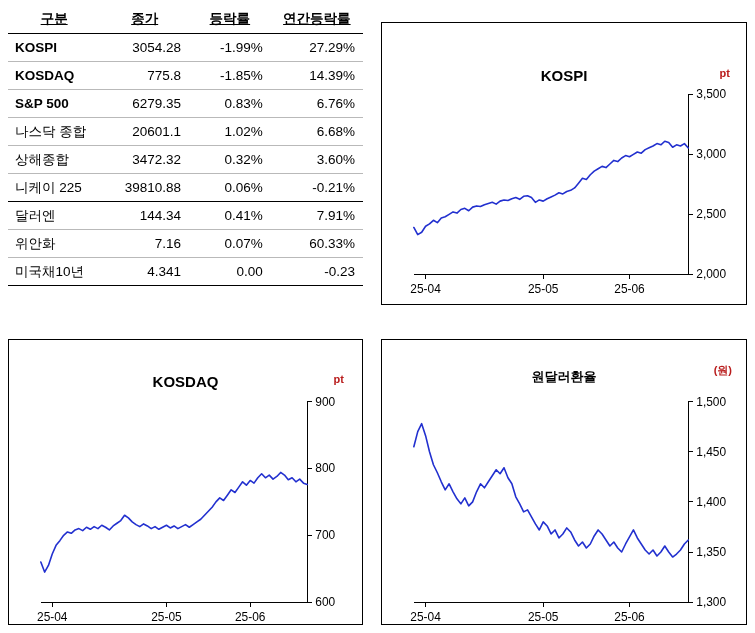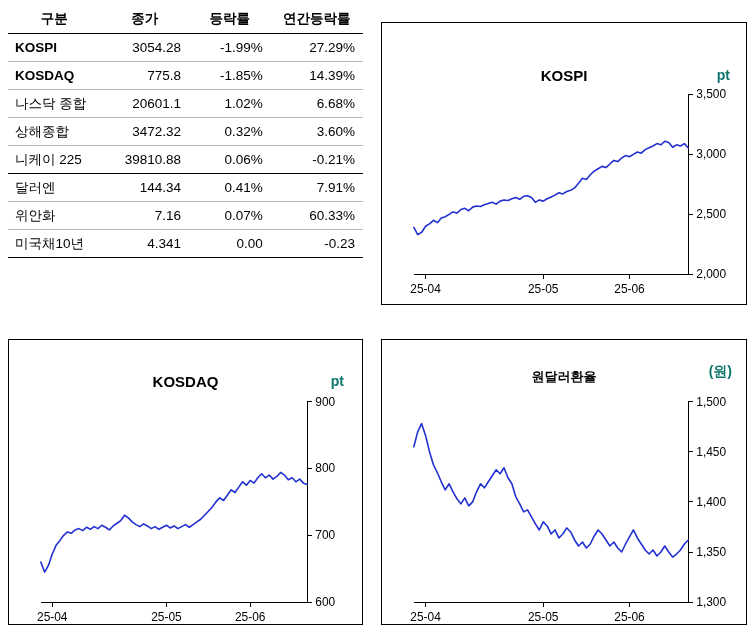--- a/index.html
+++ b/index.html
@@ -28,20 +28,21 @@
     border-collapse: collapse;
     font-size: 13.5px;
     color: #000;
   }
   table.market-table th {
     font-weight: bold;
     text-align: center;
     padding: 4px 6px 5px 6px;
     border-bottom: 1.5px solid #000;
     white-space: nowrap;
+    text-decoration: underline;
   }
   table.market-table td {
     padding: 4px 6px;
     border-bottom: 1px solid #b9b9b9;
     white-space: nowrap;
     height: 19px;
   }
   table.market-table td.label {
     text-align: left;
     font-weight: bold;
@@ -82,22 +83,22 @@
     font-weight: bold;
     color: #000;
   }
   #kospi-chart-box .chart-title  { top: 44px; font-size: 15px; }
   #kosdaq-chart-box .chart-title { top: 33px; font-size: 15px; }
   #fx-chart-box .chart-title     { top: 28px; font-size: 13px; }
 
   .axis-unit {
     position: absolute;
     font-weight: bold;
-    font-size: 14px;
-    color: #0f766e;
+    font-size: 11px;
+    color: #b91c1c;
   }
 
   .plot-svg {
     position: absolute;
     left: 0;
     top: 0;
     width: 100%;
     height: 100%;
   }
   .tick-label {
@@ -149,20 +150,26 @@
           <td class="label">KOSPI</td>
           <td class="num">3054.28</td>
           <td class="num">-1.99%</td>
           <td class="num">27.29%</td>
         </tr>
         <tr>
           <td class="label">KOSDAQ</td>
           <td class="num">775.8</td>
           <td class="num">-1.85%</td>
           <td class="num">14.39%</td>
+        </tr>
+        <tr>
+          <td class="label">S&amp;P 500</td>
+          <td class="num">6279.35</td>
+          <td class="num">0.83%</td>
+          <td class="num">6.76%</td>
         </tr>
         <tr>
           <td class="label normal">나스닥 종합</td>
           <td class="num">20601.1</td>
           <td class="num">1.02%</td>
           <td class="num">6.68%</td>
         </tr>
         <tr>
           <td class="label normal">상해종합</td>
           <td class="num">3472.32</td>

